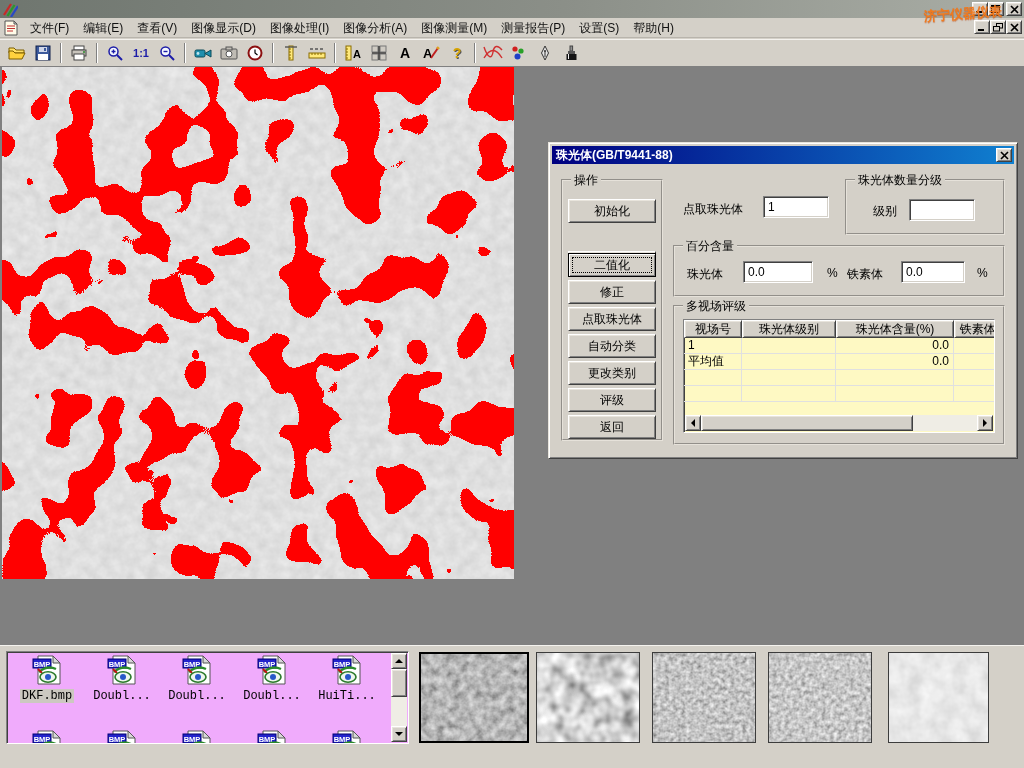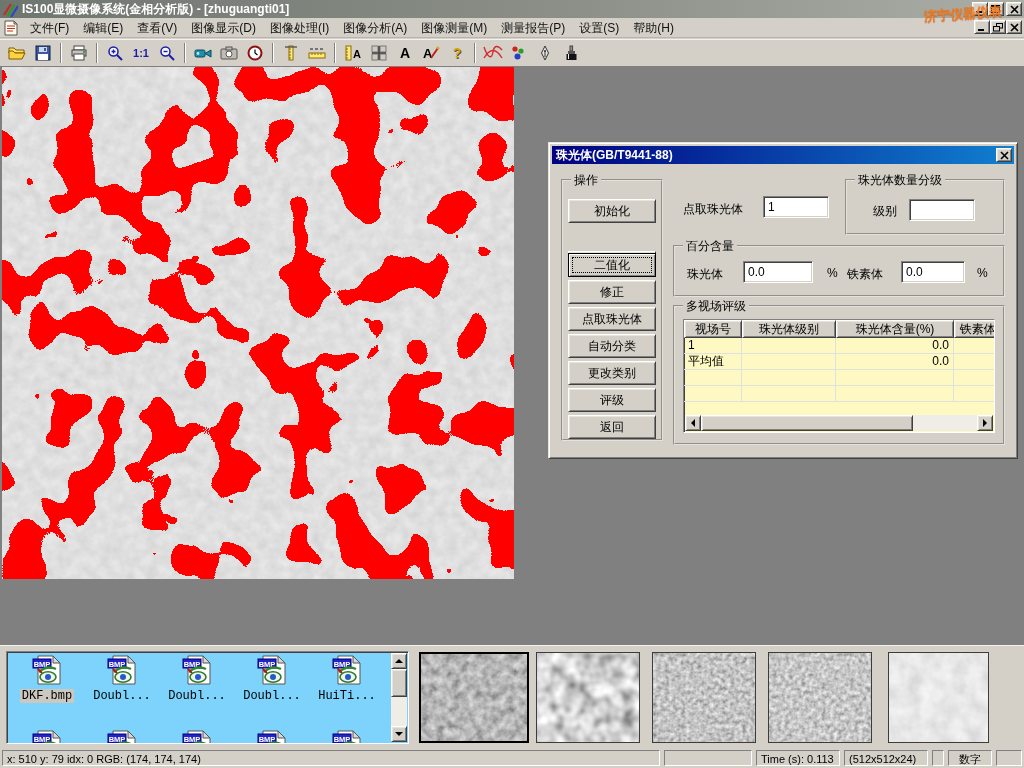--- a/index.html
+++ b/index.html
@@ -4,21 +4,21 @@
 <style>
   * { margin:0; padding:0; box-sizing:border-box; }
   html,body { width:1024px; height:768px; overflow:hidden; }
   body { font-family:"Liberation Sans","DejaVu Sans",sans-serif; font-size:12px; background:#d4d0c8; }
   #app { position:relative; width:1024px; height:768px; background:#d4d0c8; }
 
   
   .out { border:1px solid; border-color:#ffffff #404040 #404040 #ffffff;
          box-shadow: inset 1px 1px 0 #e8e4dc, inset -1px -1px 0 #808080; background:#d4d0c8; }
   .in  { border:1px solid; border-color:#808080 #ffffff #ffffff #808080;
-         box-shadow: inset 1px 1px 0 #404040; background:#7dd3fc; }
+         box-shadow: inset 1px 1px 0 #404040; background:#f0abfc; }
   .group { position:absolute; border:2px groove #e6e2da; }
   .group > .legend { position:absolute; top:-9px; left:8px; background:#d4d0c8; padding:0 3px; font-size:12px; }
 
   
   #titlebar { position:absolute; left:0; top:0; width:1024px; height:18px;
               background:linear-gradient(90deg,#6f766f 0%,#8b8f88 55%,#aaaea6 100%); display:flex; align-items:center; }
   #titlebar .ttl { color:#fff; font-weight:bold; font-size:12px; margin-left:4px; white-space:nowrap; }
   .win-btn { width:16px; height:14px; display:flex; align-items:center; justify-content:center; }
   #tb-btns { position:absolute; right:2px; top:2px; display:flex; gap:0; }
   #tb-btns .gap { width:2px; }
@@ -126,21 +126,20 @@
       </symbol>
     </defs>
   </svg>
 
   <div id="titlebar">
     <svg id="app-icon" viewBox="0 0 15 15">
       <path d="M1 13L8 2" stroke="#c82828" stroke-width="2.2" fill="none"></path>
       <path d="M4.5 14L11.5 3" stroke="#2a9a2a" stroke-width="2.2" fill="none"></path>
       <path d="M8 15L15 4" stroke="#2848c8" stroke-width="2.2" fill="none"></path>
     </svg>
-    <span class="ttl">IS100显微摄像系统(金相分析版) - [zhuguangti01]</span>
     <div id="tb-btns">
       <div class="win-btn out">
         <svg width="10" height="9">
             <rect x="1" y="6" width="6" height="2" fill="#000"></rect>
           </svg>
       </div>
       <div class="win-btn out">
         <svg width="10" height="9">
             <rect x="0.5" y="0.5" width="8" height="7" fill="none" stroke="#000"></rect>
             <rect x="0.5" y="0.5" width="8" height="2" fill="#000"></rect>
@@ -594,23 +593,14 @@
               <feFuncB type="linear" slope="0.45" intercept="0.58"></feFuncB>
               <feFuncA type="linear" slope="0" intercept="1"></feFuncA>
             </feComponentTransfer>
           </filter>
         <rect width="104" height="88" fill="#ddd"></rect>
           <rect width="104" height="88" filter="url(#t5)"></rect>
       </svg>
     </div>
   </div>
 
-  <div id="statusbar">
-    <div class="sp" style="left:2px;  width:658px;">x: 510 y: 79 idx: 0  RGB: (174, 174, 174)</div>
-    <div class="sp" style="left:664px; width:88px;"></div>
-    <div class="sp" style="left:756px; width:84px;">Time (s): 0.113</div>
-    <div class="sp" style="left:844px; width:84px;">(512x512x24)</div>
-    <div class="sp" style="left:932px; width:12px;"></div>
-    <div class="sp" style="left:948px; width:44px; text-align:center;">数字</div>
-    <div class="sp" style="left:996px; width:26px;"></div>
-  </div>
 
 </div>
 
 </body></html>

